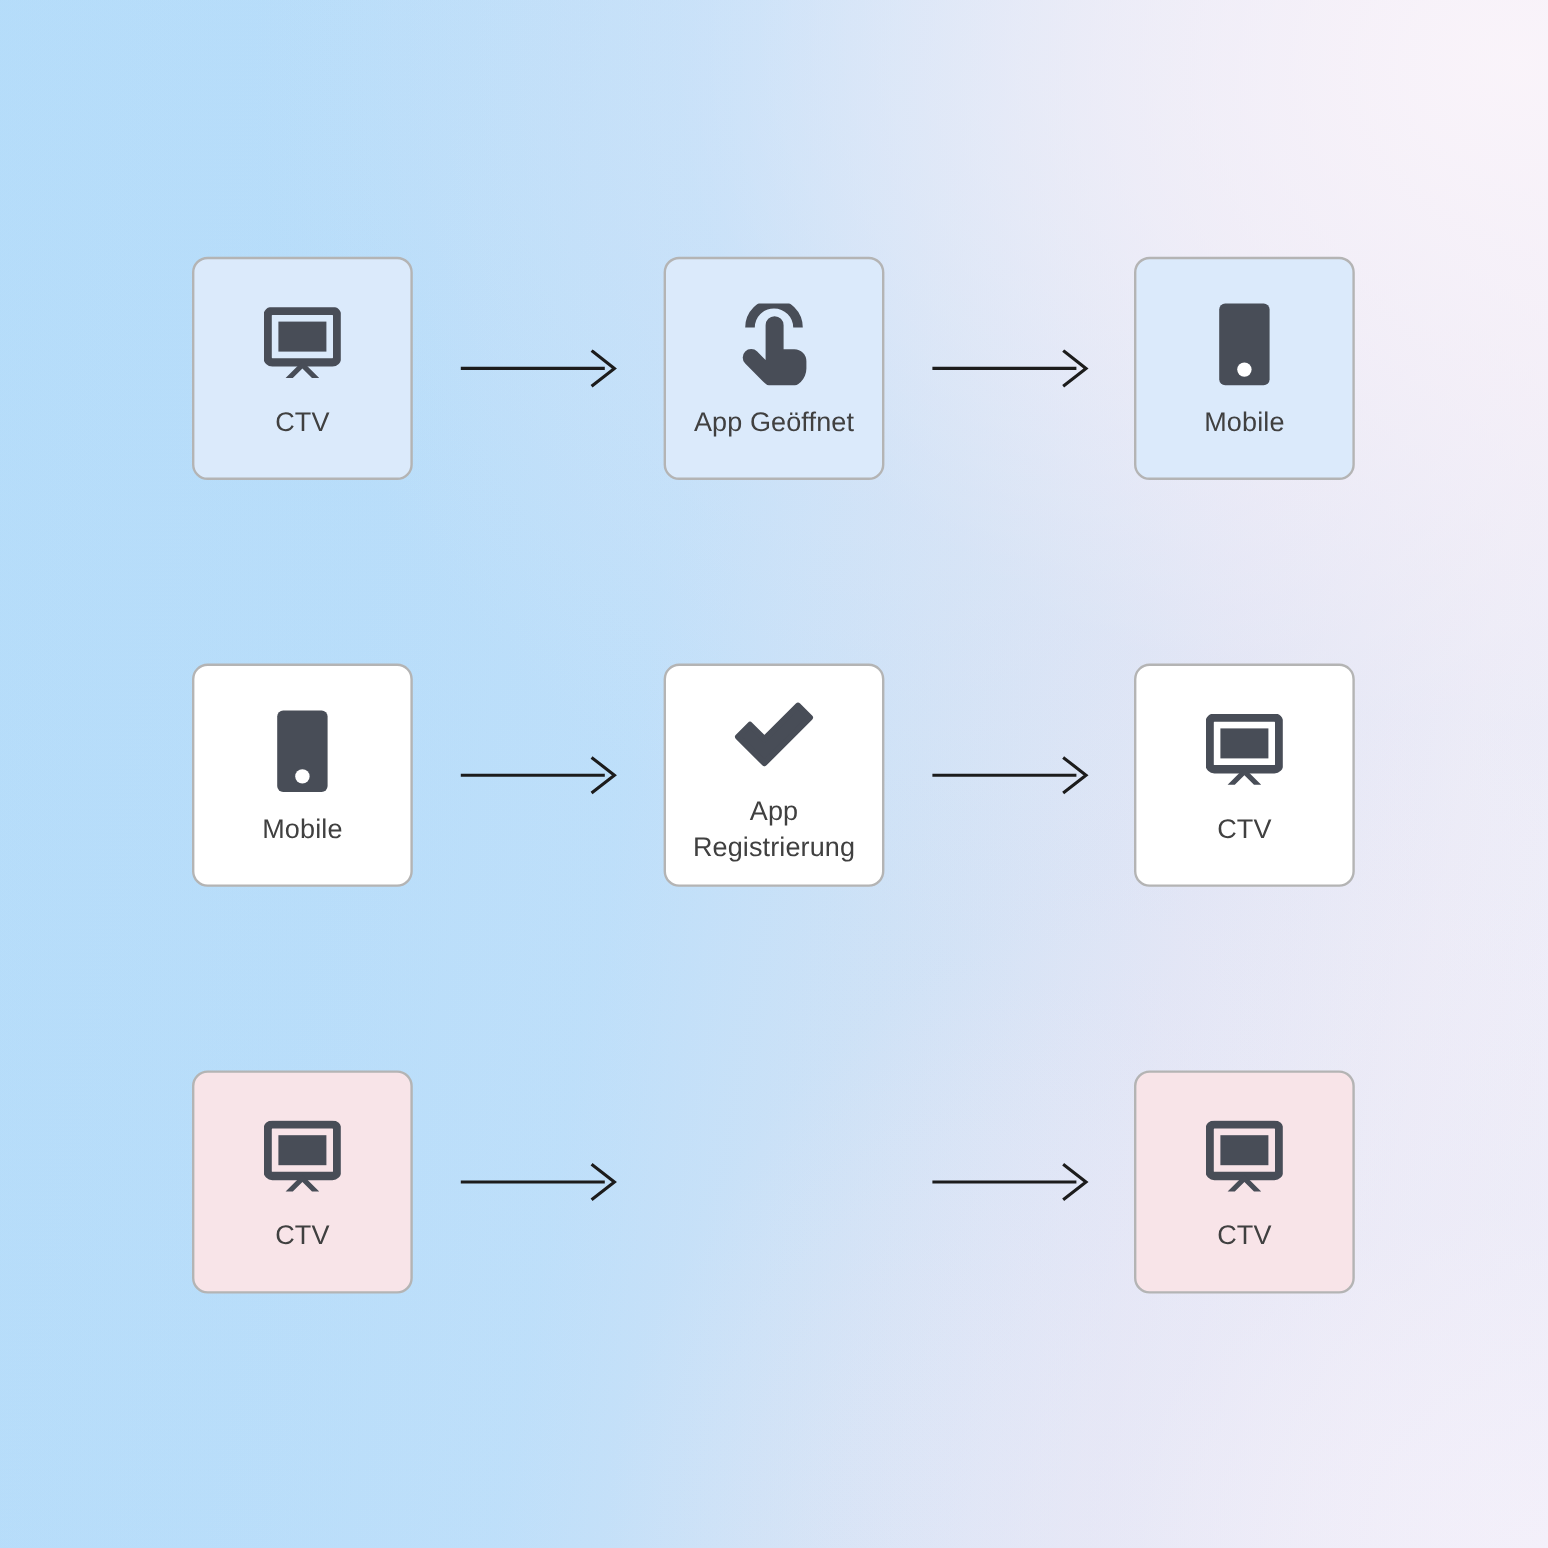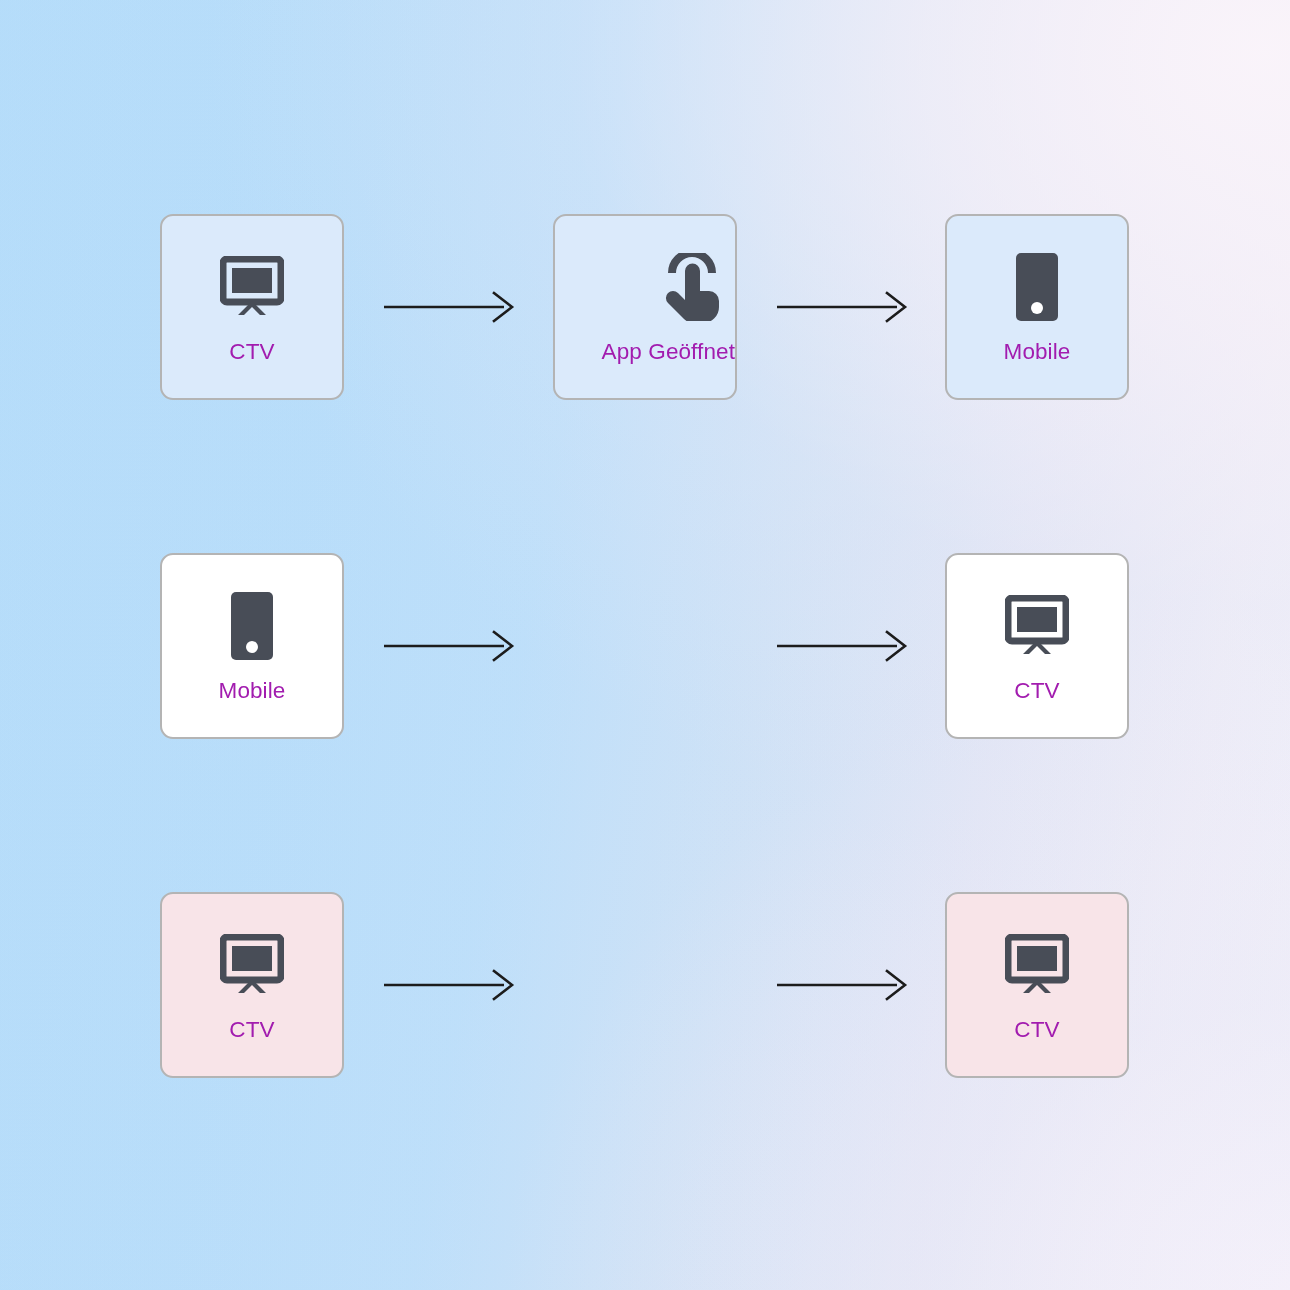--- a/index.html
+++ b/index.html
@@ -58,21 +58,21 @@
     display: flex;
     align-items: center;
     justify-content: center;
     margin-bottom: 10px;
   }
   .card-icon svg { display: block; }
 
   .card-label {
     font-size: 22.5px;
     line-height: 1.32;
-    color: #a21caf;
+    color: #404040;
     text-align: center;
     letter-spacing: 0.1px;
     white-space: pre-line;
     max-width: 168px;
   }
 
   
   .arrow {
     position: absolute;
     width: 140px;
@@ -100,21 +100,21 @@
       <div class="card-label">CTV</div>
     </div>
 
     <div class="arrow gap-0" id="arrow-0-0">
       <svg width="140" height="40" viewBox="0 0 140 40" aria-hidden="true">
         <line x1="2" y1="20" x2="122" y2="20" stroke="#1c1c1c" stroke-width="2.6"></line>
         <polyline points="112,6 130,20 112,34" fill="none" stroke="#1c1c1c" stroke-width="2.6" stroke-linecap="square" stroke-linejoin="miter"></polyline>
       </svg>
     </div>
 
-    <div class="card col-1" id="card-0-1" style="background: rgb(219, 234, 251); border-color: rgb(180, 180, 180); align-items: flex-end;">
+    <div class="card col-1" id="card-0-1" style="background: rgb(219, 234, 251); border-color: rgb(180, 180, 180);">
       <div class="card-icon">
         <svg width="66" height="68" viewBox="0 0 66 68" aria-hidden="true">
           <path d="M13 20 A20 20 0 0 1 53 20" fill="none" stroke="#484d57" stroke-width="8"></path>
           <path d="M26 18 a7.5 7.5 0 0 1 15 0 v20 h9 a10 10 0 0 1 10 10 v6 a16 16 0 0 1 -16 16 h-9
                    a14 14 0 0 1 -10 -4 L9 50 a7 7 0 0 1 10 -10 l7 7 Z" fill="#484d57"></path>
         </svg>
       </div>
       <div class="card-label">App Geöffnet</div>
     </div>
 
@@ -148,20 +148,29 @@
       <div class="card-label">Mobile</div>
     </div>
 
     <div class="arrow gap-0" id="arrow-1-0">
       <svg width="140" height="40" viewBox="0 0 140 40" aria-hidden="true">
         <line x1="2" y1="20" x2="122" y2="20" stroke="#1c1c1c" stroke-width="2.6"></line>
         <polyline points="112,6 130,20 112,34" fill="none" stroke="#1c1c1c" stroke-width="2.6" stroke-linecap="square" stroke-linejoin="miter"></polyline>
       </svg>
     </div>
 
+    <div class="card col-1" id="card-1-1" style="background: rgb(255, 255, 255); border-color: rgb(180, 180, 180);">
+      <div class="card-icon">
+        <svg width="68" height="56" viewBox="0 0 68 56" aria-hidden="true">
+          <path d="M4 31 L14 21 L26 33 L54 5 L64 15 L26 53 Z" fill="#484d57" stroke="#484d57" stroke-width="5" stroke-linejoin="round"></path>
+        </svg>
+      </div>
+      <div class="card-label">App
+Registrierung</div>
+    </div>
 
     <div class="arrow gap-1" id="arrow-1-1">
       <svg width="140" height="40" viewBox="0 0 140 40" aria-hidden="true">
         <line x1="2" y1="20" x2="122" y2="20" stroke="#1c1c1c" stroke-width="2.6"></line>
         <polyline points="112,6 130,20 112,34" fill="none" stroke="#1c1c1c" stroke-width="2.6" stroke-linecap="square" stroke-linejoin="miter"></polyline>
       </svg>
     </div>
 
     <div class="card col-2" id="card-1-2" style="background: rgb(255, 255, 255); border-color: rgb(180, 180, 180);">
       <div class="card-icon">

